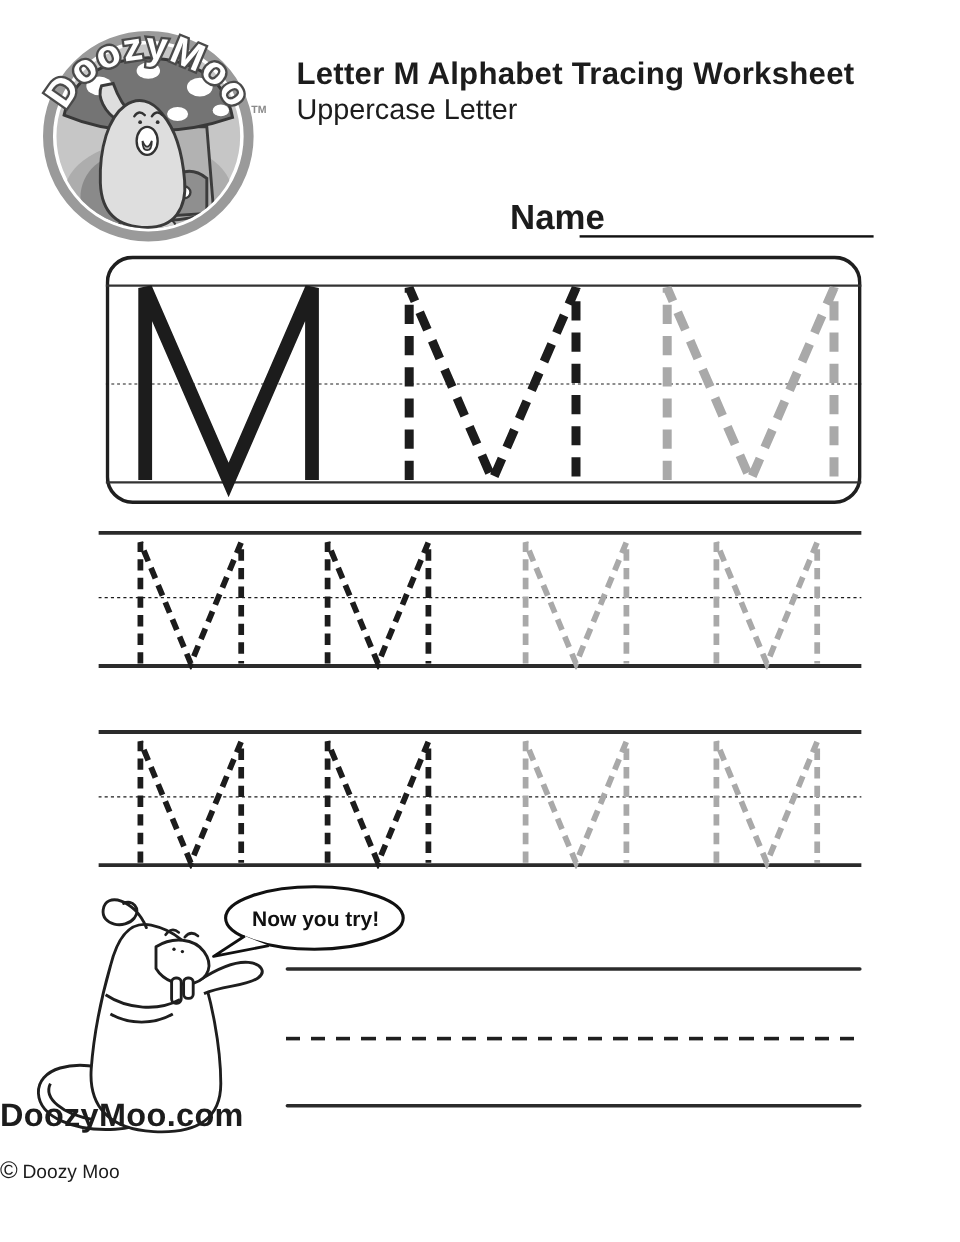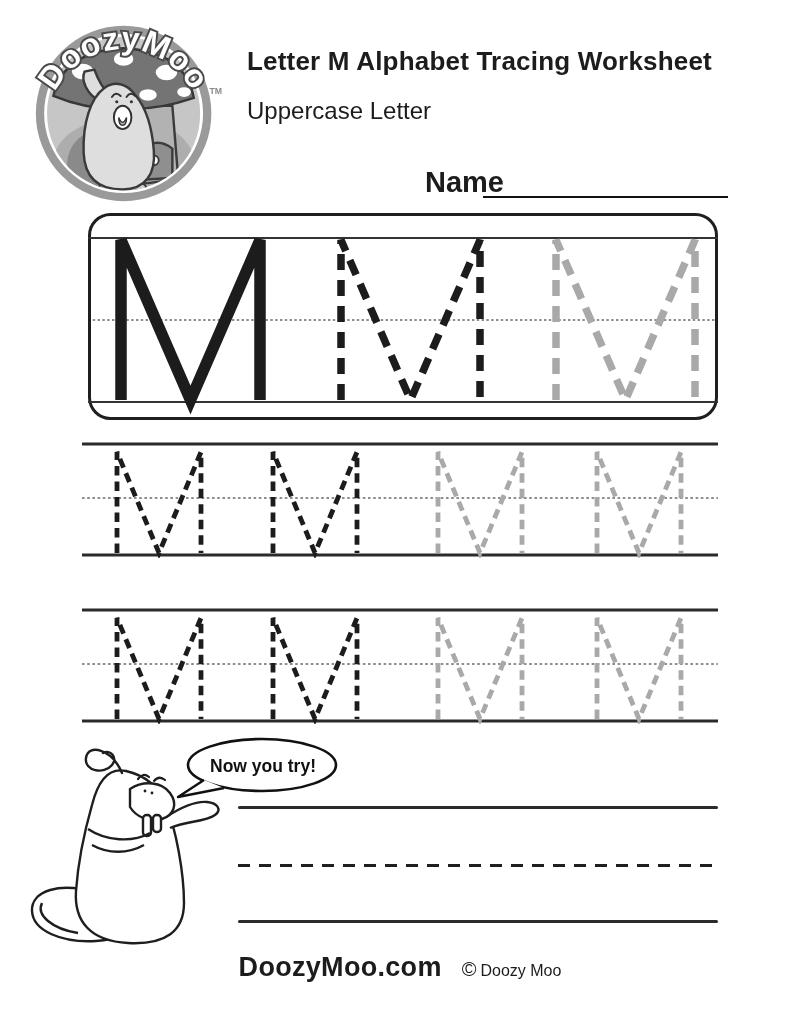--- a/index.html
+++ b/index.html
@@ -3,32 +3,32 @@
 <meta charset="utf-8">
 <style>
   html,body{margin:0;padding:0;}
   body{
     width:800px;height:1035px;position:relative;background:#ffffff;
     font-family:"Liberation Sans",sans-serif;color:#1c1c1c;overflow:hidden;
   }
   .abs{position:absolute;}
   
   #worksheet-title{left:247px;top:46px;font-size:26px;font-weight:bold;letter-spacing:.2px;}
-  #worksheet-subtitle{left:247px;top:97px;font-size:24px;font-weight:500;}
+  #worksheet-subtitle{left:247px;top:78px;font-size:24px;font-weight:500;}
   
   #name-label{left:425px;top:166px;font-size:29px;font-weight:600;}
   #name-underline{left:483px;top:172px;width:245px;height:24px;border-bottom:2.5px solid #111;}
   
   .wline{left:238px;width:480px;height:3px;background:#2b2b2b;border-radius:2px;}
   #writing-line-top{top:806px;}
   #writing-line-bottom{top:920px;}
   #writing-line-middle{left:238px;top:864px;width:480px;height:2.6px;
     background:repeating-linear-gradient(90deg,#1f1f1f 0 12px,transparent 12px 21px);}
   
-  #footer{left:0;top:952px;width:800px;display:flex;justify-content:center;align-items:baseline;gap:20px;}
+  #footer{left:0;top:914px;width:800px;display:flex;justify-content:center;align-items:baseline;gap:20px;flex-direction:column;}
   #site-name{font-size:27px;font-weight:bold;letter-spacing:.3px;}
   #copyright-group{display:flex;align-items:baseline;gap:4px;}
   #copyright-symbol{font-size:20px;}
   #copyright-owner{font-size:16px;}
   svg text{font-family:"Liberation Sans",sans-serif;}
 </style>
 </head>
 <body>
 
 <svg class="abs" id="logo" style="left:30px;top:16px;" width="195" height="195" viewBox="0 0 200 200">

